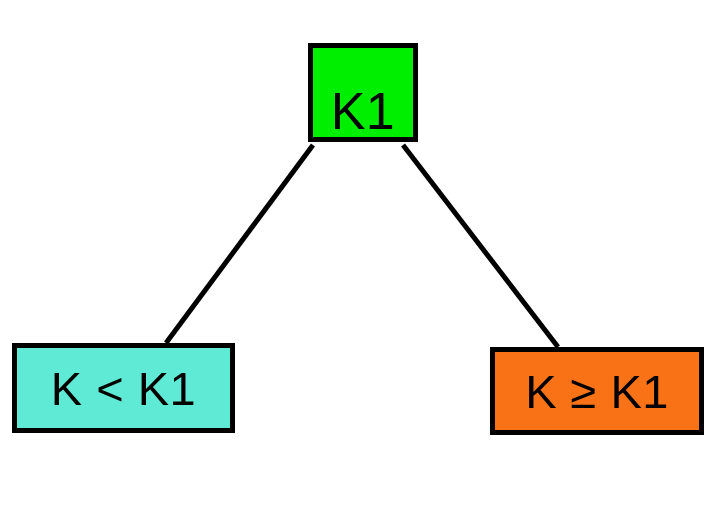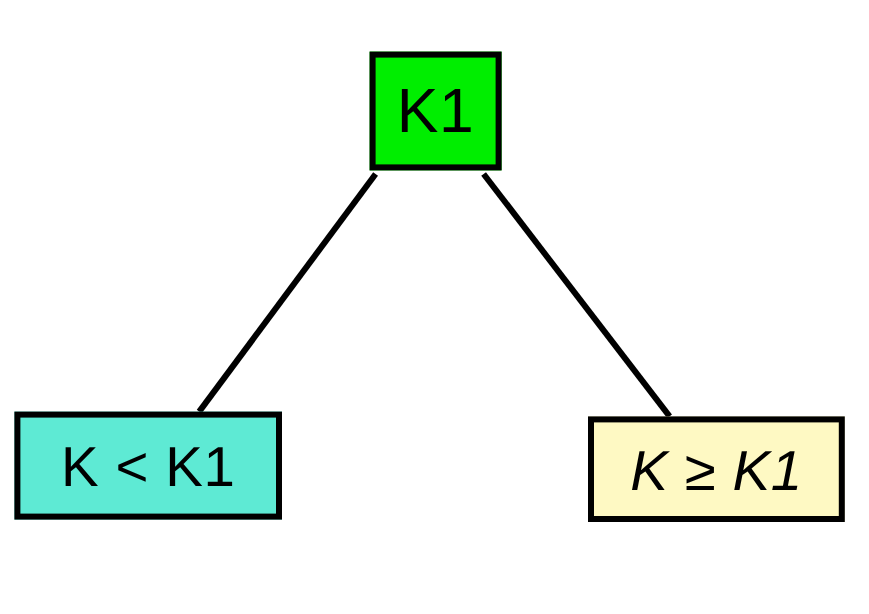--- a/index.html
+++ b/index.html
@@ -43,20 +43,21 @@
     line-height: 1;
     white-space: nowrap;
     letter-spacing: 0.5px;
   }
   
   #node-root {
     left: 308px;
     top: 43px;
     width: 110px;
     height: 99px;
+    align-items: flex-end;
   }
   #node-root .node-label {
     font-size: 52px;
   }
   
   #node-left {
     left: 12px;
     top: 343px;
     width: 223px;
     height: 90px;
@@ -86,17 +87,17 @@
   </svg>
 
   <div class="node" id="node-root" style="left: 308px; top: 43px; width: 110px; height: 99px; background: rgb(0, 238, 0); border-color: rgb(0, 0, 0);">
     <span class="node-label">K1</span>
   </div>
 
   <div class="node" id="node-left" style="left: 12px; top: 343px; width: 223px; height: 90px; background: #5eead4; border-color: rgb(0, 0, 0);">
     <span class="node-label">K &lt; K1</span>
   </div>
 
-  <div class="node" id="node-right" style="left: 490px; top: 347px; width: 214px; height: 88px; background: #fef9c3; border-color: rgb(0, 0, 0); font-style: italic;">
+  <div class="node" id="node-right" style="left: 490px; top: 347px; width: 214px; height: 88px; background: #f97316; border-color: rgb(0, 0, 0);">
     <span class="node-label">K ≥ K1</span>
   </div>
 
 </div>
 
 </body></html>

